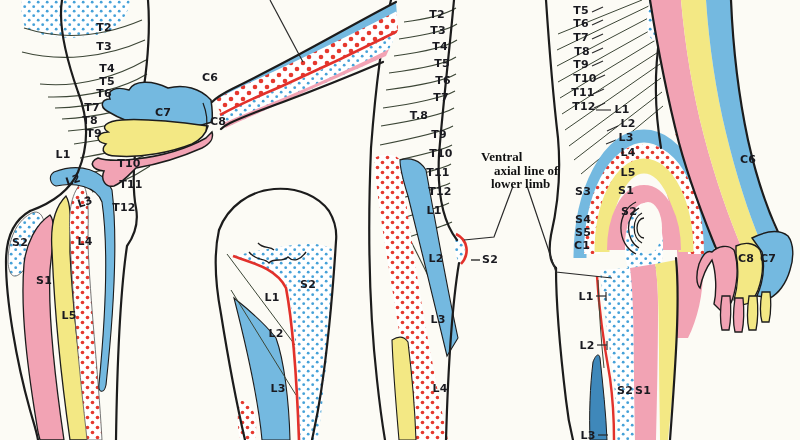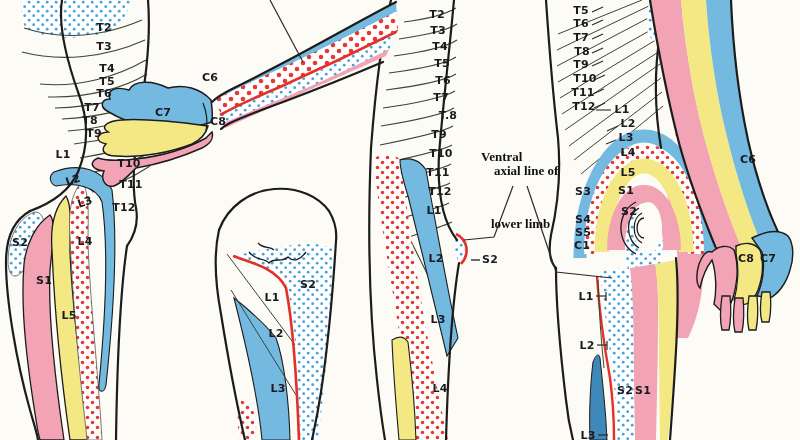--- a/index.html
+++ b/index.html
@@ -3,21 +3,21 @@
 <meta charset="utf-8">
 <style>
   html,body{margin:0;padding:0;}
   #stage{position:relative;width:800px;height:440px;background:#fcfbf5;overflow:hidden;
          font-family:"DejaVu Sans",sans-serif;}
   #art{position:absolute;left:0;top:0;}
   .lbl{position:absolute;transform:translate(-50%,-50%);
        font:600 11px "DejaVu Sans",sans-serif;color:#1a1a20;letter-spacing:.2px;white-space:nowrap;}
   .tilt{transform:translate(-50%,-50%) rotate(-18deg);}
   .ann{position:absolute;font:bold 13px/13.5px "Liberation Serif",serif;color:#101010;white-space:nowrap;}
-  .ann .in1{margin-left:13px;} .ann .in2{margin-left:10px;margin-top:40px;}
+  .ann .in1{margin-left:13px;} .ann .in2{margin-left:10px;}
 </style>
 </head>
 <body>
 
 <div id="stage">
 
 <svg id="art" width="800" height="440" viewBox="0 0 800 440">
   <defs>
     <pattern id="bdots" width="9" height="9" patternUnits="userSpaceOnUse">
       <rect width="9" height="9" fill="#ffffff"></rect>
@@ -262,21 +262,21 @@
   <span class="lbl" style="left:210px;top:77px">C6</span>
   <span class="lbl" style="left:163px;top:112px">C7</span>
   <span class="lbl" style="left:218px;top:121px">C8</span>
 
   <span class="lbl" style="left:437px;top:14px">T2</span>
   <span class="lbl" style="left:438px;top:30px">T3</span>
   <span class="lbl" style="left:440px;top:46px">T4</span>
   <span class="lbl" style="left:442px;top:63px">T5</span>
   <span class="lbl" style="left:443px;top:80px">T6</span>
   <span class="lbl" style="left:441px;top:97px">T7</span>
-  <span class="lbl" style="left:448px;top:115px">T.8</span>
+  <span class="lbl" style="left:419px;top:115px">T.8</span>
   <span class="lbl" style="left:439px;top:134px">T9</span>
   <span class="lbl" style="left:441px;top:153px">T10</span>
   <span class="lbl" style="left:438px;top:172px">T11</span>
   <span class="lbl" style="left:440px;top:191px">T12</span>
   <span class="lbl" style="left:434px;top:210px">L1</span>
 
   <span class="lbl" style="left:436px;top:258px">L2</span>
   <span class="lbl" style="left:490px;top:259px">S2</span>
   <span class="lbl" style="left:438px;top:319px">L3</span>
   <span class="lbl" style="left:440px;top:388px">L4</span>

